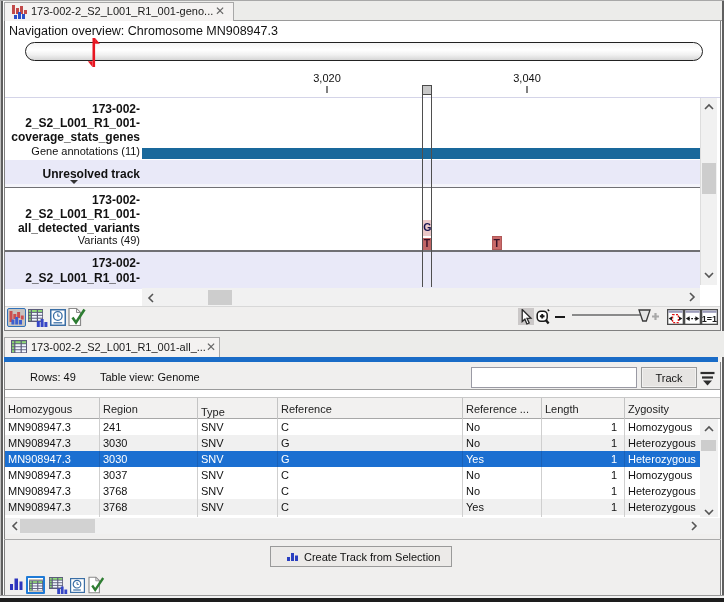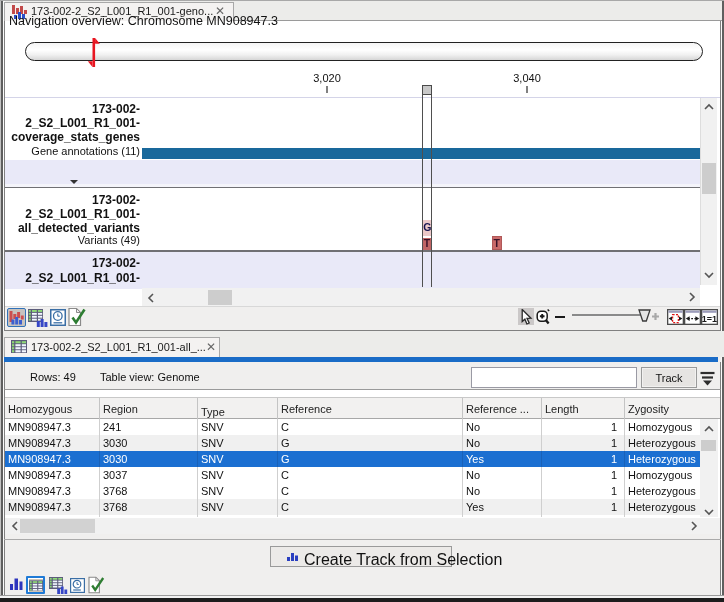--- a/index.html
+++ b/index.html
@@ -33,21 +33,21 @@
     <rect x="13" y="7" width="3" height="4" fill="#c24a4a"></rect>
     <rect x="3" y="12" width="3" height="4" fill="#2a4fc9"></rect>
     <rect x="7" y="9" width="3" height="7" fill="#2a4fc9"></rect>
     <rect x="11" y="11" width="3" height="5" fill="#2a4fc9"></rect>
   </svg>
   <div class="abs" style="left:31px;top:5px;font-size:11px;color:#1a1a1a;">173-002-2_S2_L001_R1_001-geno...</div>
   <div class="abs" style="left:215px;top:4px;font-size:12px;color:#666;">✕</div>
 
   <div class="abs" style="left:4px;top:21px;width:717px;height:310px;background:#ffffff;border-left:1px solid #808080;border-right:1px solid #808080;border-bottom:1px solid #808080;"></div>
 
-  <div class="abs" style="left:9px;top:14px;font-size:12.5px;color:#111;">Navigation overview: Chromosome MN908947.3</div>
+  <div class="abs" style="left:9px;top:24px;font-size:12.5px;color:#111;">Navigation overview: Chromosome MN908947.3</div>
 
   <div class="abs" style="left:25px;top:42px;width:678px;height:19px;border:1.8px solid #222;border-radius:9.5px;background:linear-gradient(to bottom,#f5f5f5 0%,#ffffff 40%,#f0f0f0 70%,#d6d6d6 100%);"></div>
 
   <svg class="abs" style="left:86px;top:37px;" width="16" height="31" viewBox="0 0 16 31">
     <rect x="6.5" y="1" width="2.6" height="29" fill="#e81520"></rect>
     <path d="M9.1 1 L13.8 6.8 L9.1 6.8 Z" fill="#e81520"></path>
     <path d="M6.5 30 L1.8 24.2 L6.5 24.2 Z" fill="#e81520"></path>
   </svg>
 
   <div class="abs" style="left:297px;top:72px;width:60px;text-align:center;font-size:11px;color:#111;">3,020</div>
@@ -58,20 +58,21 @@
   <div class="abs" style="left:5px;top:97px;width:715px;height:1px;background:#d4d4e8;"></div>
 
   <div class="abs bold" style="left:5px;top:102px;width:135px;text-align:right;font-size:12px;line-height:14px;color:#111;">173-002-<br>2_S2_L001_R1_001-<br>coverage_stats_genes</div>
   <div class="abs" style="left:5px;top:145px;width:135px;text-align:right;font-size:11px;color:#111;">Gene annotations (11)</div>
 
   <div class="abs" style="left:142px;top:148px;width:558px;height:11px;background:#19689b;"></div>
 
   <div class="abs" style="left:5px;top:160px;width:695px;height:24px;background:#e9e9f8;"></div>
   <div class="abs" style="left:5px;top:184px;width:695px;height:2.5px;background:#f4f4fa;"></div>
   <div class="abs" style="left:5px;top:186.5px;width:695px;height:1.5px;background:#707074;"></div>
+  <div class="abs bold" style="left:5px;top:167px;width:135px;text-align:right;font-size:12px;color:#111;">Unresolved track</div>
   <svg class="abs" style="left:70px;top:180px;" width="8" height="4" viewBox="0 0 8 4">
       <path d="M0 0 L8 0 L4 4 Z" fill="#333"></path>
     </svg>
 
   <div class="abs bold" style="left:5px;top:193px;width:135px;text-align:right;font-size:12px;line-height:14px;color:#111;">173-002-<br>2_S2_L001_R1_001-<br>all_detected_variants</div>
   <div class="abs" style="left:5px;top:234px;width:135px;text-align:right;font-size:11px;color:#111;">Variants (49)</div>
 
   <div class="abs" style="left:423.2px;top:220px;width:7.6px;height:16px;background:#ecc9c9;font-size:10.5px;font-weight:bold;color:#141450;text-align:center;line-height:15px;">G</div>
   <div class="abs" style="left:423.2px;top:237.5px;width:7.6px;height:12px;background:#c06565;font-size:10.5px;font-weight:bold;color:#3a1228;text-align:center;line-height:11.5px;">T</div>
   <div class="abs" style="left:492px;top:236px;width:9.6px;height:14px;background:#ca6a6a;border:1px solid #b05858;font-size:10.5px;font-weight:bold;color:#3a1228;text-align:center;line-height:13px;">T</div>
@@ -322,21 +323,21 @@
 
   <div class="abs" style="left:4px;top:534px;width:717px;height:61px;background:#f0efee;border-left:1px solid #808080;border-right:1px solid #808080;"></div>
   <div class="abs" style="left:4px;top:539px;width:717px;height:1px;background:#aaa;"></div>
 
   <div class="abs" style="left:270px;top:546px;width:182px;height:21px;background:#eceae8;border:1px solid #9a9a9a;"></div>
   <svg class="abs" style="left:287px;top:551px;" width="13" height="11" viewBox="0 0 13 11">
     <rect x="0" y="6" width="3" height="4" fill="#2a3fc0"></rect>
     <rect x="4" y="2" width="3" height="8" fill="#2a3fc0"></rect>
     <rect x="8" y="4.5" width="3" height="5.5" fill="#2a3fc0"></rect>
   </svg>
-  <div class="abs" style="left:304px;top:551px;font-size:16px;color:#111;">Create Track from Selection</div>
+  <div class="abs" style="left:304px;top:551px;font-size:11px;color:#111;">Create Track from Selection</div>
 
   <svg class="abs" style="left:9px;top:578px;" width="15" height="12" viewBox="0 0 15 12">
     <rect x="1" y="6" width="3" height="6" fill="#2d35bd"></rect>
     <rect x="5.5" y="0.5" width="3.5" height="11.5" fill="#2d35bd"></rect>
     <rect x="10.5" y="3.5" width="3" height="8.5" fill="#2d35bd"></rect>
   </svg>
   <div class="abs" style="left:26px;top:576px;width:19px;height:18px;background:#fff;border:2px solid #1f7ad6;border-radius:1px;"></div>
   <svg class="abs" style="left:28.5px;top:578.5px;" width="14" height="13" viewBox="0 0 14 13">
     <rect x="0" y="0" width="14" height="1.3" fill="#cfc4b4"></rect>
     <rect x="0" y="11.7" width="14" height="1.3" fill="#cfc4b4"></rect>

